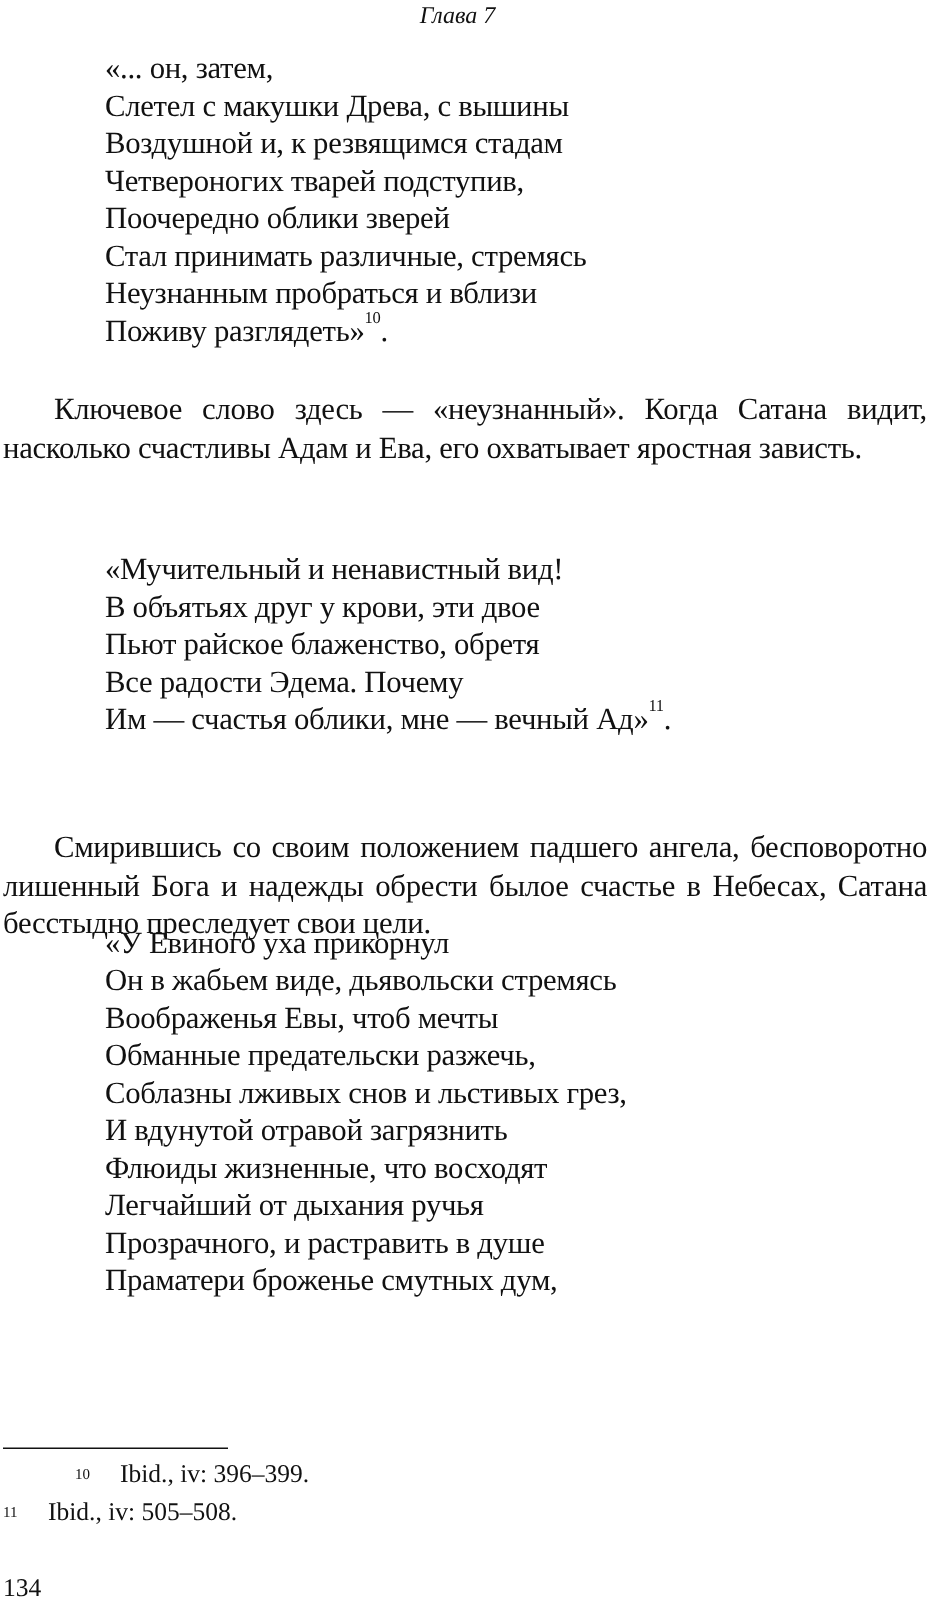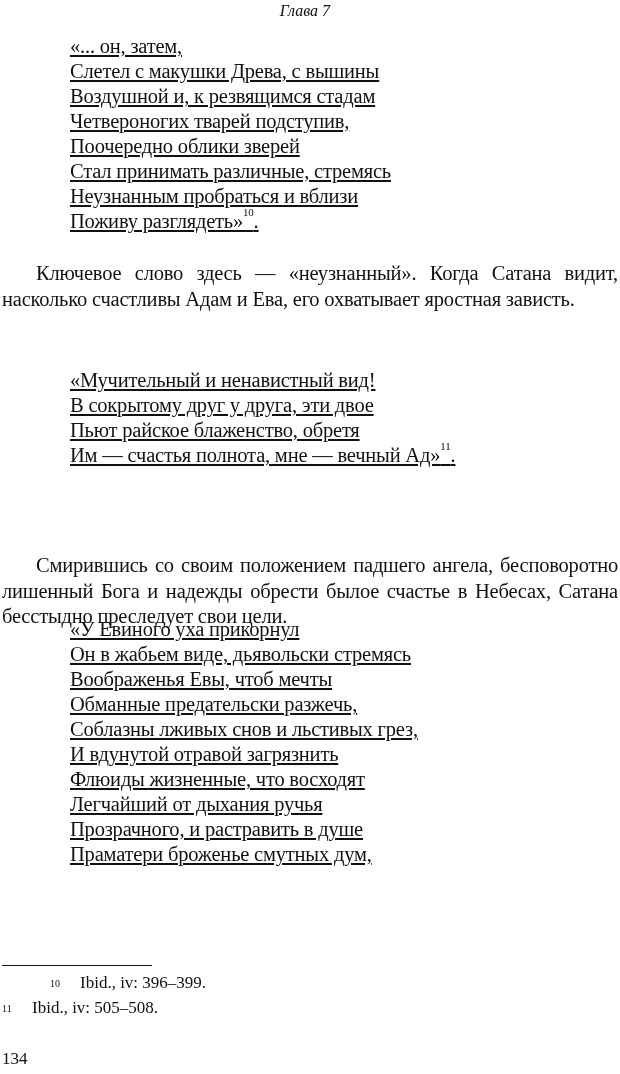--- a/index.html
+++ b/index.html
@@ -30,21 +30,20 @@
     .verse {
       position: absolute;
       left: 70px;
       font-size: 20.5px;
       line-height: 25px;
       letter-spacing: -0.2px;
     }
     .verse .line {
       display: block;
       white-space: nowrap;
-      text-decoration: underline;
     }
     .prose {
       position: absolute;
       left: 2px;
       width: 616px;
       font-size: 20.5px;
       line-height: 25.5px;
       text-align: justify;
       letter-spacing: -0.2px;
     }
@@ -103,23 +102,24 @@
   <span class="line">Поочередно облики зверей</span>
   <span class="line">Стал принимать различные, стремясь</span>
   <span class="line">Неузнанным пробраться и вблизи</span>
   <span class="line"><span>Поживу разглядеть»</span><sup>10</sup><span>.</span></span>
 </div>
 
 <div class="prose" style="top:261px;"><span class="indent"></span><span>Ключевое слово здесь — «неузнанный». Когда Сатана видит, насколько счастливы Адам и Ева, его охватывает яростная зависть.</span></div>
 
 <div class="verse" style="top:368px;">
   <span class="line">«Мучительный и ненавистный вид!</span>
-  <span class="line">В сокрытому друг у друга, эти двое</span>
+  <span class="line">В объятьях друг у крови, эти двое</span>
   <span class="line">Пьют райское блаженство, обретя</span>
-  <span class="line"><span>Им — счастья полнота, мне — вечный Ад»</span><sup>11</sup><span>.</span></span>
+  <span class="line">Все радости Эдема. Почему</span>
+  <span class="line"><span>Им — счастья облики, мне — вечный Ад»</span><sup>11</sup><span>.</span></span>
 </div>
 
 <div class="prose" style="top:517px;margin-top:36px;"><span class="indent"></span><span>Смирившись со своим положением падшего ангела, бесповоротно лишенный Бога и надежды обрести былое счастье в Небесах, Сатана бесстыдно преследует свои цели.</span></div>
 
 <div class="verse" style="top:617px;">
   <span class="line">«У Евиного уха прикорнул</span>
   <span class="line">Он в жабьем виде, дьявольски стремясь</span>
   <span class="line">Воображенья Евы, чтоб мечты</span>
   <span class="line">Обманные предательски разжечь,</span>
   <span class="line">Соблазны лживых снов и льстивых грез,</span>

